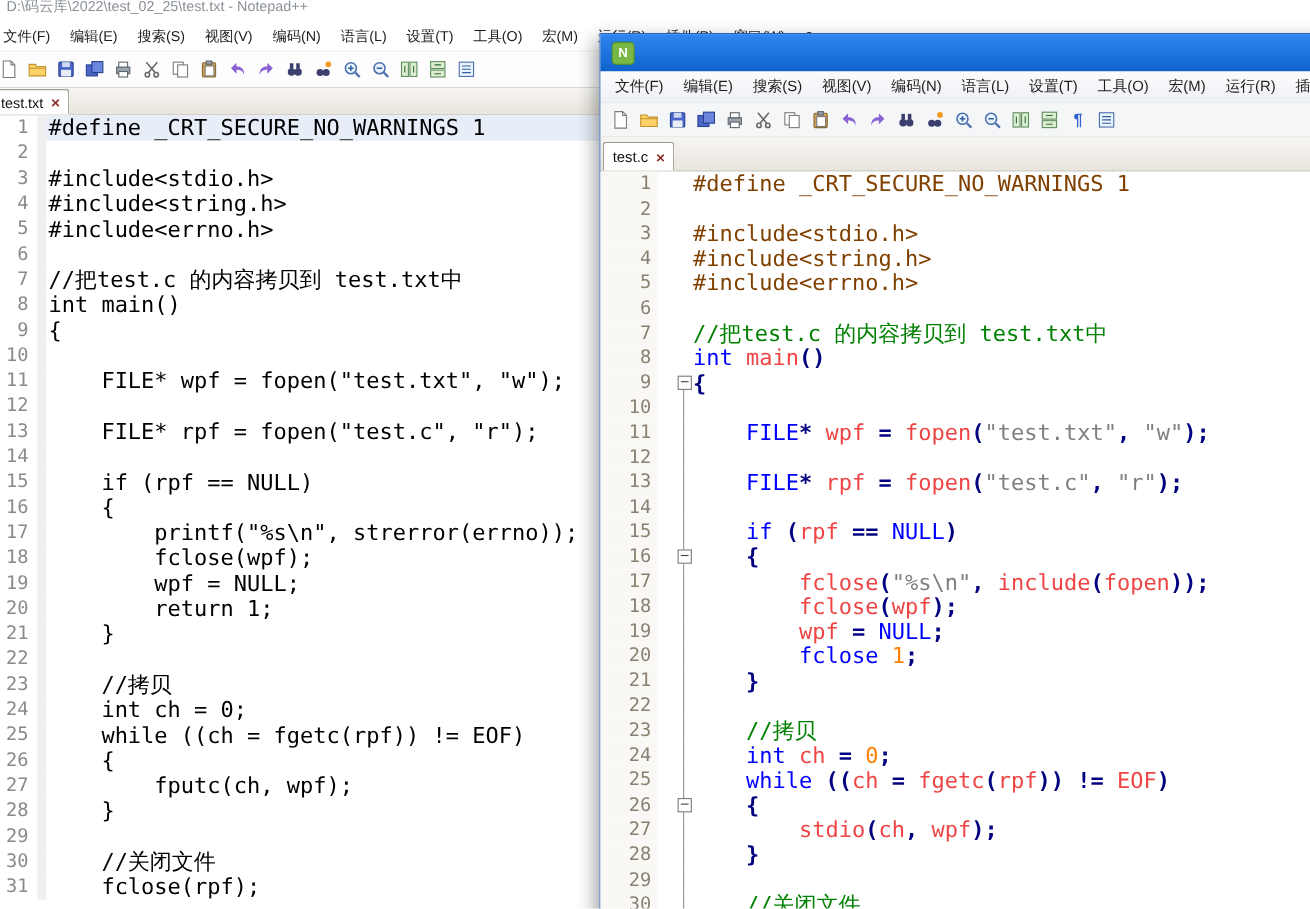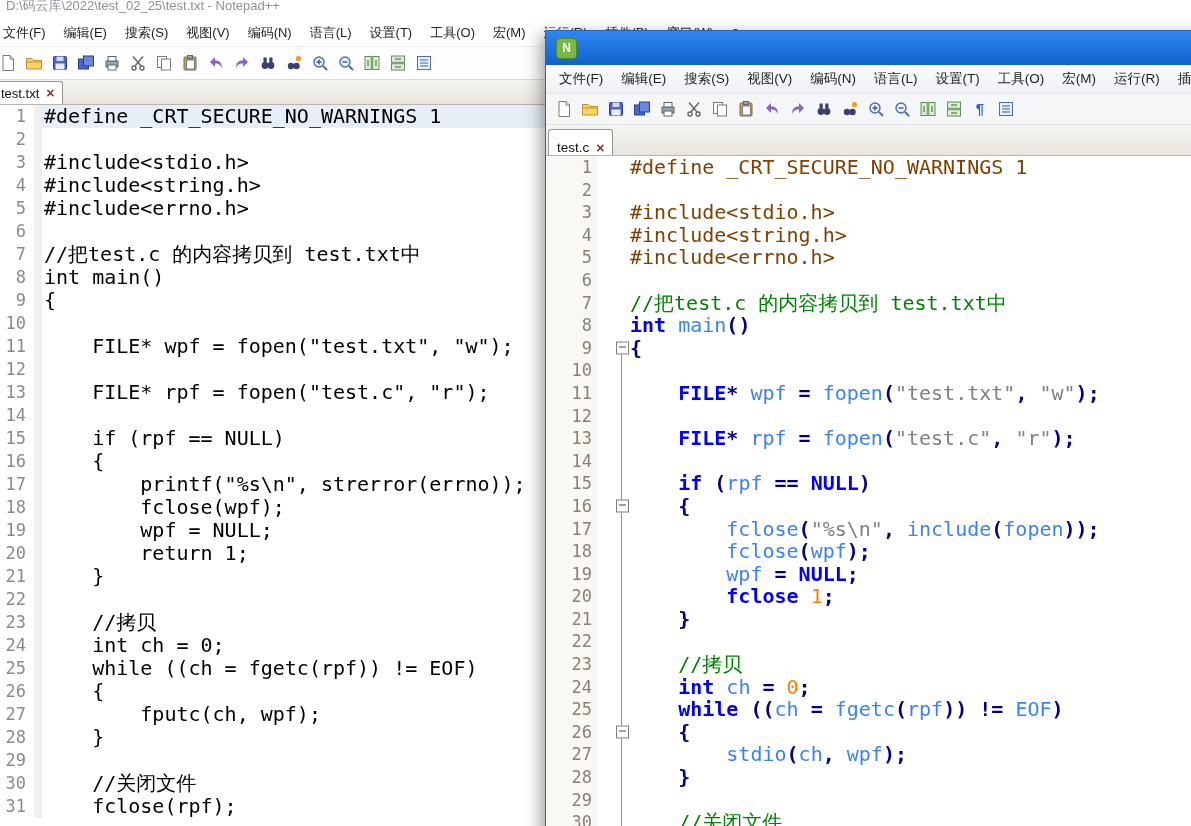--- a/index.html
+++ b/index.html
@@ -32,38 +32,38 @@
   
   #win2{left:545px;top:30px;width:700px;height:860px;z-index:2;border:1px solid #2a62b8;
         box-shadow:-4px 5px 16px rgba(0,0,0,.38);}
   #win2 .titlebar{height:34px;background:linear-gradient(var(--titlebar_hi,#2f86ee),var(--titlebar,#0f62cc));
         display:flex;align-items:center;gap:9px;padding:0 10px;color:#fff;font-size:13.5px;}
   .npp-icon{width:19px;height:19px;flex:none;border-radius:4px;background:#79b845;border:1px solid #4e8f25;
         color:#fff;font-weight:bold;font-size:12px;display:flex;align-items:center;justify-content:center;}
   #win2 .menubar{height:28px;padding-left:4px;background:linear-gradient(#fbfbfc,#eef1f5);border-bottom:1px solid #e2e5ea;font-size:13.5px;}
   #win2 .toolbar{height:30px;padding-left:6px;background:#f4f6f8;border-bottom:1px solid #dfe3e8;}
   #win2 .tabbar{height:30px;}
-  #win2 .tab{height:25px;font-size:13.5px;align-items:flex-end;}
+  #win2 .tab{height:25px;font-size:13.5px;}
   #win2 .crow{line-height:22.6px;}
   #win2 .ln{width:46px;flex:none;text-align:right;padding-right:6px;color:#8a8072;font-size:17px;background:#faf8f4;}
   #win2 .fold{width:26px;flex:none;position:relative;}
   .vline{position:absolute;left:23px;top:0;bottom:0;border-left:1px solid #8f8f8f;}
   .vline.half{top:50%;}
   .fbox{position:absolute;left:18px;top:50%;transform:translateY(-50%);width:11px;height:11px;
         border:1px solid #7c7c7c;background:#fff;z-index:1;}
   .fbox::after{content:"";position:absolute;left:2px;right:2px;top:4px;border-top:1px solid #444;}
   #win2 .ctx{flex:1;padding-left:6px;color:#000;}
   
   .tk-pre{color:var(--pre,#804000);}
   .tk-com{color:var(--com,#008000);}
-  .tk-kw{color:var(--kw,#0000ff);font-weight:bold;}
+  .tk-kw{color:var(--kw,#0000ff);font-weight:normal;}
   .tk-str{color:var(--str,#808080);}
   .tk-num{color:var(--num,#ff8000);}
   .tk-op{color:var(--op,#000080);font-weight:bold;}
-  .tk-pln{color:#3b82f6;}
+  .tk-pln{color:#ef4444;}
 </style>
 </head>
 <body>
 
 <div class="win" id="win1">
   <div class="titlebar">
     <span>D:\码云库\2022\test_02_25\test.txt - Notepad++</span>
   </div>
   <div class="menubar">
       <span class="mi">文件(F)</span>

